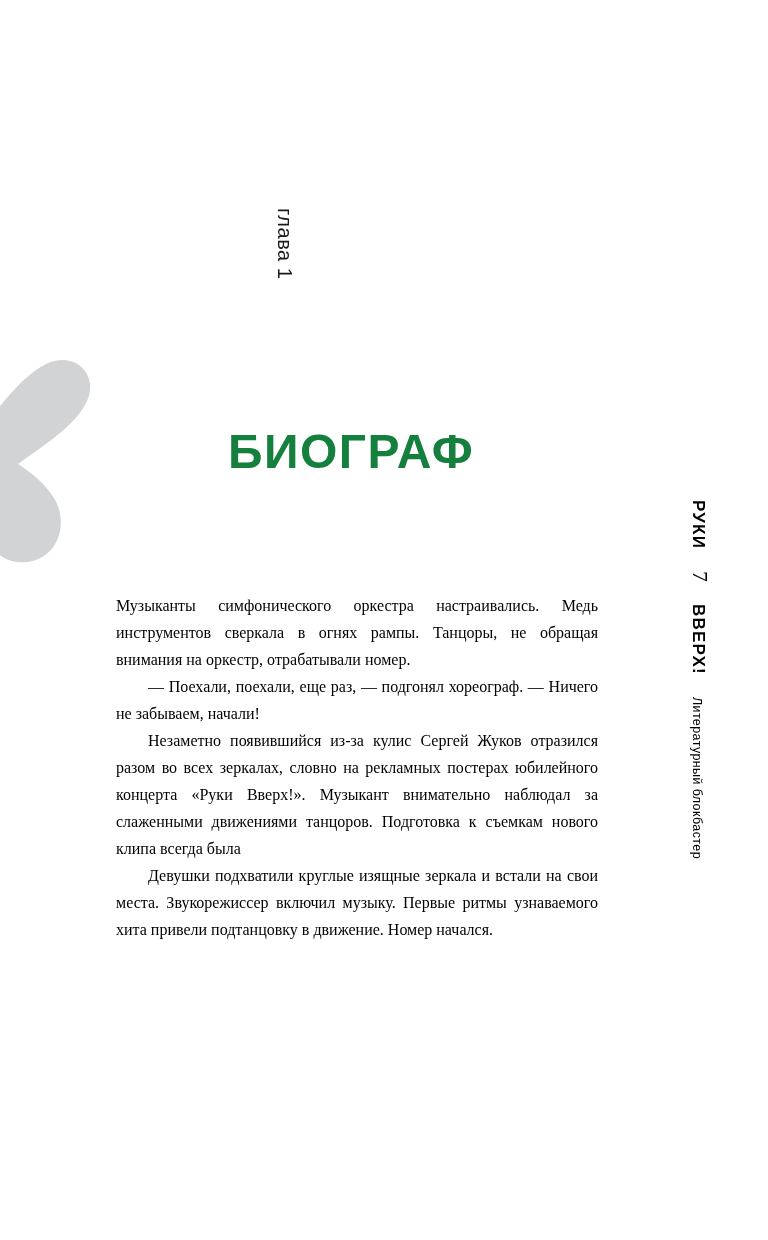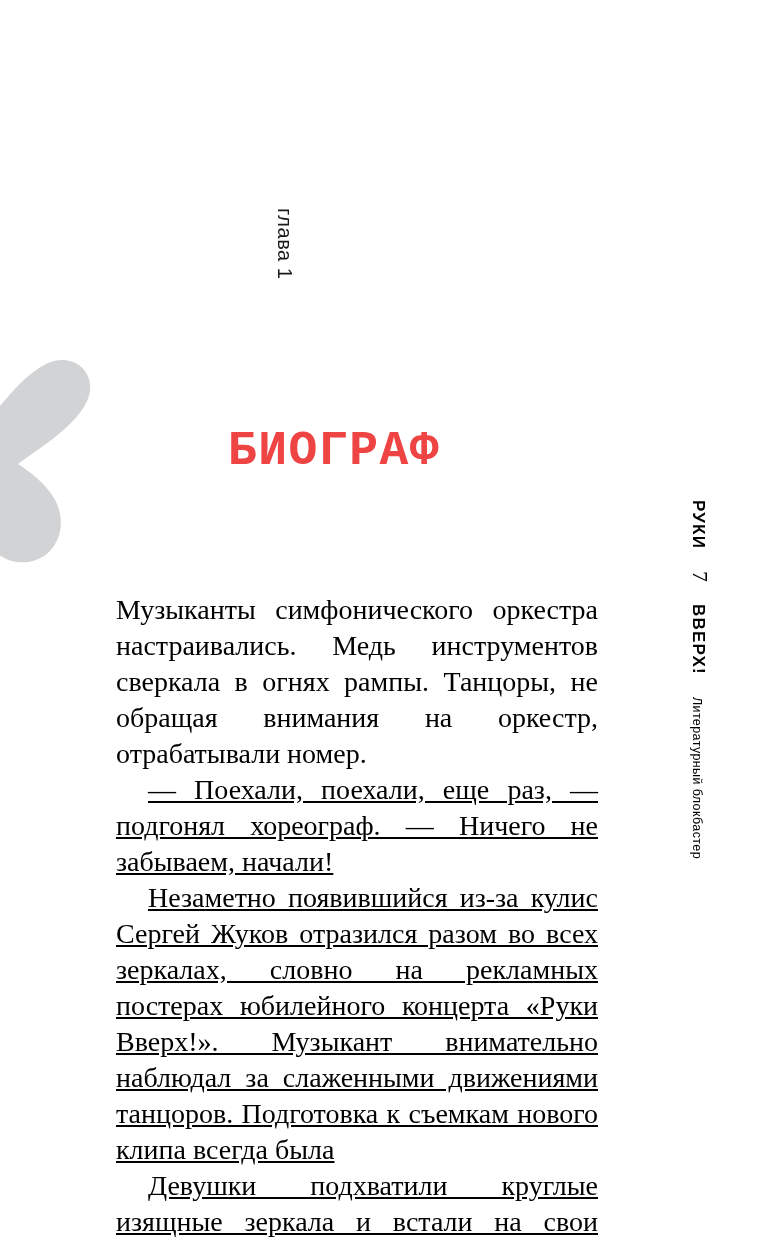--- a/index.html
+++ b/index.html
@@ -43,46 +43,45 @@
     transform: rotate(90deg);
     transform-origin: left top;
     white-space: nowrap;
   }
 
   
   .chapter-title {
     position: absolute;
     left: 228px;
     top: 392px;
-    font-family: Liberation Mono, monospace;
+    font-family: Liberation Sans, sans-serif;
     font-weight: bold;
     font-size: 48px;
     letter-spacing: 1.5px;
-    color: #ef4444;
+    color: #15803d;
     white-space: nowrap;
   }
 
   
   .body-column {
     position: absolute;
     left: 116px;
     top: 592px;
     width: 482px;
   }
   .body-column p {
     margin: 0;
-    font-size: 28px;
-    line-height: 36px;
+    font-size: 16px;
+    line-height: 27px;
     text-align: justify;
     text-justify: inter-word;
     hyphens: manual;
   }
   .body-column p.indent {
     text-indent: 32px;
-    text-decoration: underline;
   }
 
   
   .runner {
     position: absolute;
     right: 40px;
     top: 500px;
     width: 30px;
     height: 520px;
   }

